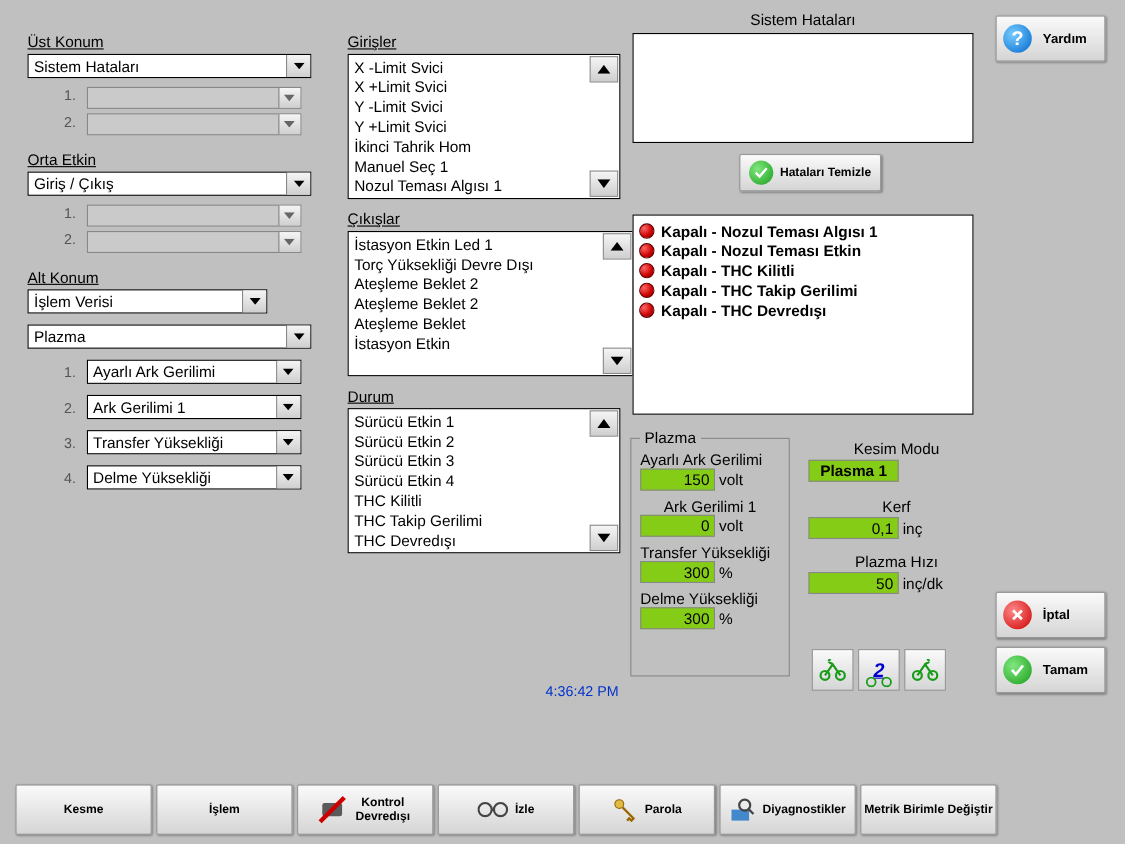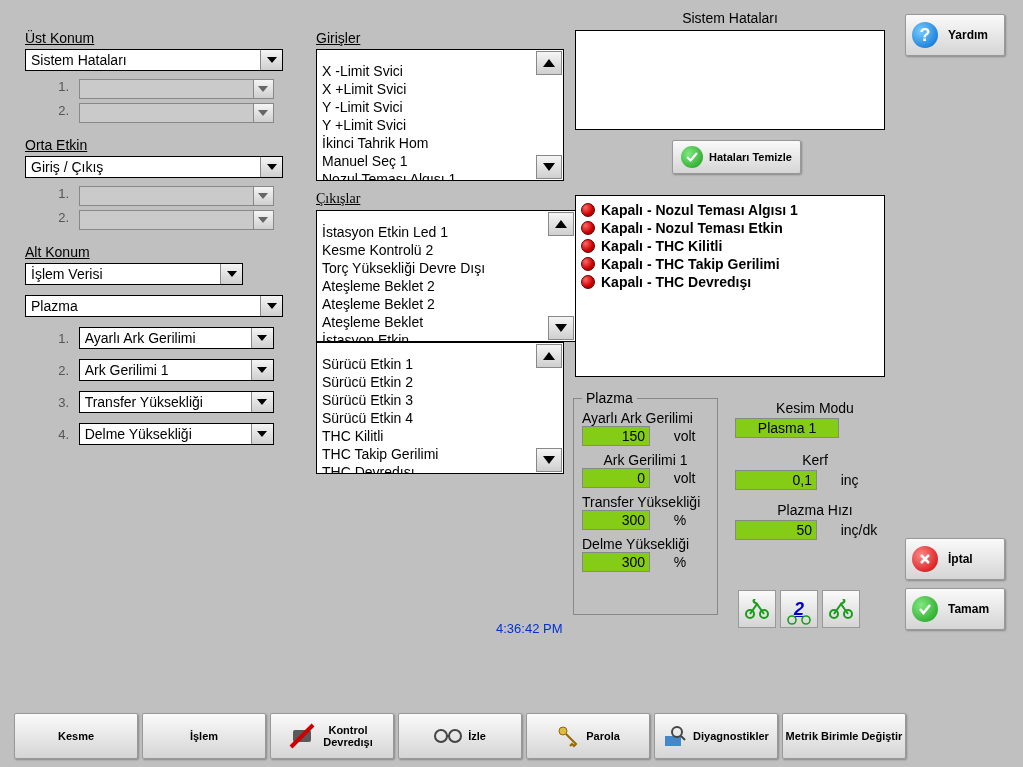--- a/index.html
+++ b/index.html
@@ -51,21 +51,21 @@
 }
 
 .num-label { font-size: 13px; color: #555; text-align: right; display: inline-block; width: 14px; margin-right: 6px; }
 
 .listbox {
   background: #fff;
   border: 1px solid #000;
   position: relative;
   font-size: 14px;
 }
-.listbox-content { padding: 12px 5px; overflow: hidden; height: 100%; }
+.listbox-content { padding: 2px 5px; overflow: hidden; height: 100%; }
 .listbox-line { white-space: nowrap; line-height: 18px; }
 .list-scroll {
   position: absolute;
   right: 1px; top: 1px; bottom: 1px;
   width: 26px;
   display: flex;
   flex-direction: column;
   justify-content: space-between;
 }
 .scroll-btn {
@@ -117,21 +117,21 @@
 .field-label { font-size: 14px; }
 .field-input {
   border: 1px solid #888;
   background: #84cc16;
   height: 20px;
   text-align: right;
   padding: 1px 4px;
   font-size: 14px;
   display: inline-block;
 }
-.field-unit { font-size: 14px; margin-left: 20px; }
+.field-unit { font-size: 14px; margin-left: 0; }
 
 .bottom-bar {
   position: absolute;
   left: 0; right: 0; bottom: 8px;
   display: flex;
   gap: 4px;
   justify-content: flex-start;
   padding: 0 14px;
 }
 .bottom-btn {
@@ -331,45 +331,45 @@
           </svg>
         </div>
       <div class="scroll-btn">
           <svg viewBox="0 0 12 8">
             <path d="M0 0 L6 8 L12 0 Z" fill="#000"></path>
           </svg>
         </div>
     </div>
   </div>
 
-  <div class="section-title" style="margin-top:10px;font-family:Liberation Serif, serif;">Çıkışlar</div>
+  <div class="section-title" style="margin-top:10px;">Çıkışlar</div>
   <div class="listbox" style="width:260px; height:132px;">
     <div class="listbox-content">
       <div class="listbox-line">İstasyon Etkin Led 1</div>
-      <div class="listbox-line">Kesme Kontrolü 2</div>
       <div class="listbox-line">Torç Yüksekliği Devre Dışı</div>
       <div class="listbox-line">Ateşleme Beklet 2</div>
       <div class="listbox-line">Ateşleme Beklet 2</div>
       <div class="listbox-line">Ateşleme Beklet</div>
       <div class="listbox-line">İstasyon Etkin</div>
     </div>
     <div class="list-scroll">
       <div class="scroll-btn">
           <svg viewBox="0 0 12 8">
             <path d="M0 8 L6 0 L12 8 Z" fill="#000"></path>
           </svg>
         </div>
       <div class="scroll-btn">
           <svg viewBox="0 0 12 8">
             <path d="M0 0 L6 8 L12 0 Z" fill="#000"></path>
           </svg>
         </div>
     </div>
   </div>
 
+  <div class="section-title" style="margin-top:10px;">Durum</div>
   <div class="listbox" style="width:248px; height:132px;">
     <div class="listbox-content">
       <div class="listbox-line">Sürücü Etkin 1</div>
       <div class="listbox-line">Sürücü Etkin 2</div>
       <div class="listbox-line">Sürücü Etkin 3</div>
       <div class="listbox-line">Sürücü Etkin 4</div>
       <div class="listbox-line">THC Kilitli</div>
       <div class="listbox-line">THC Takip Gerilimi</div>
       <div class="listbox-line">THC Devredışı</div>
     </div>
@@ -445,21 +445,21 @@
   <div class="field-row" style="margin-top:6px;">
     <div class="field-label">Delme Yüksekliği</div>
     <span class="field-input" style="width:68px;">300</span>
     <span class="field-unit">%</span>
   </div>
 </fieldset>
 
 <div style="position:absolute; left:735px; top:400px; width:160px;">
   <div class="field-label" style="text-align:center;">Kesim Modu</div>
   <div style="text-align:left; margin-top:2px;">
-    <span class="field-input" style="width:104px;text-align:center;">Plasma 1</span>
+    <span class="field-input" style="width:82px;text-align:center;font-weight:bold;">Plasma 1</span>
   </div>
   <div class="field-label" style="text-align:center; margin-top:14px;">Kerf</div>
   <div style="text-align:left; margin-top:2px;">
     <span class="field-input" style="width:82px;">0,1</span>
     <span class="field-unit">inç</span>
   </div>
   <div class="field-label" style="text-align:center; margin-top:12px;">Plazma Hızı</div>
   <div style="text-align:left; margin-top:2px;">
     <span class="field-input" style="width:82px;">50</span>
     <span class="field-unit">inç/dk</span>

